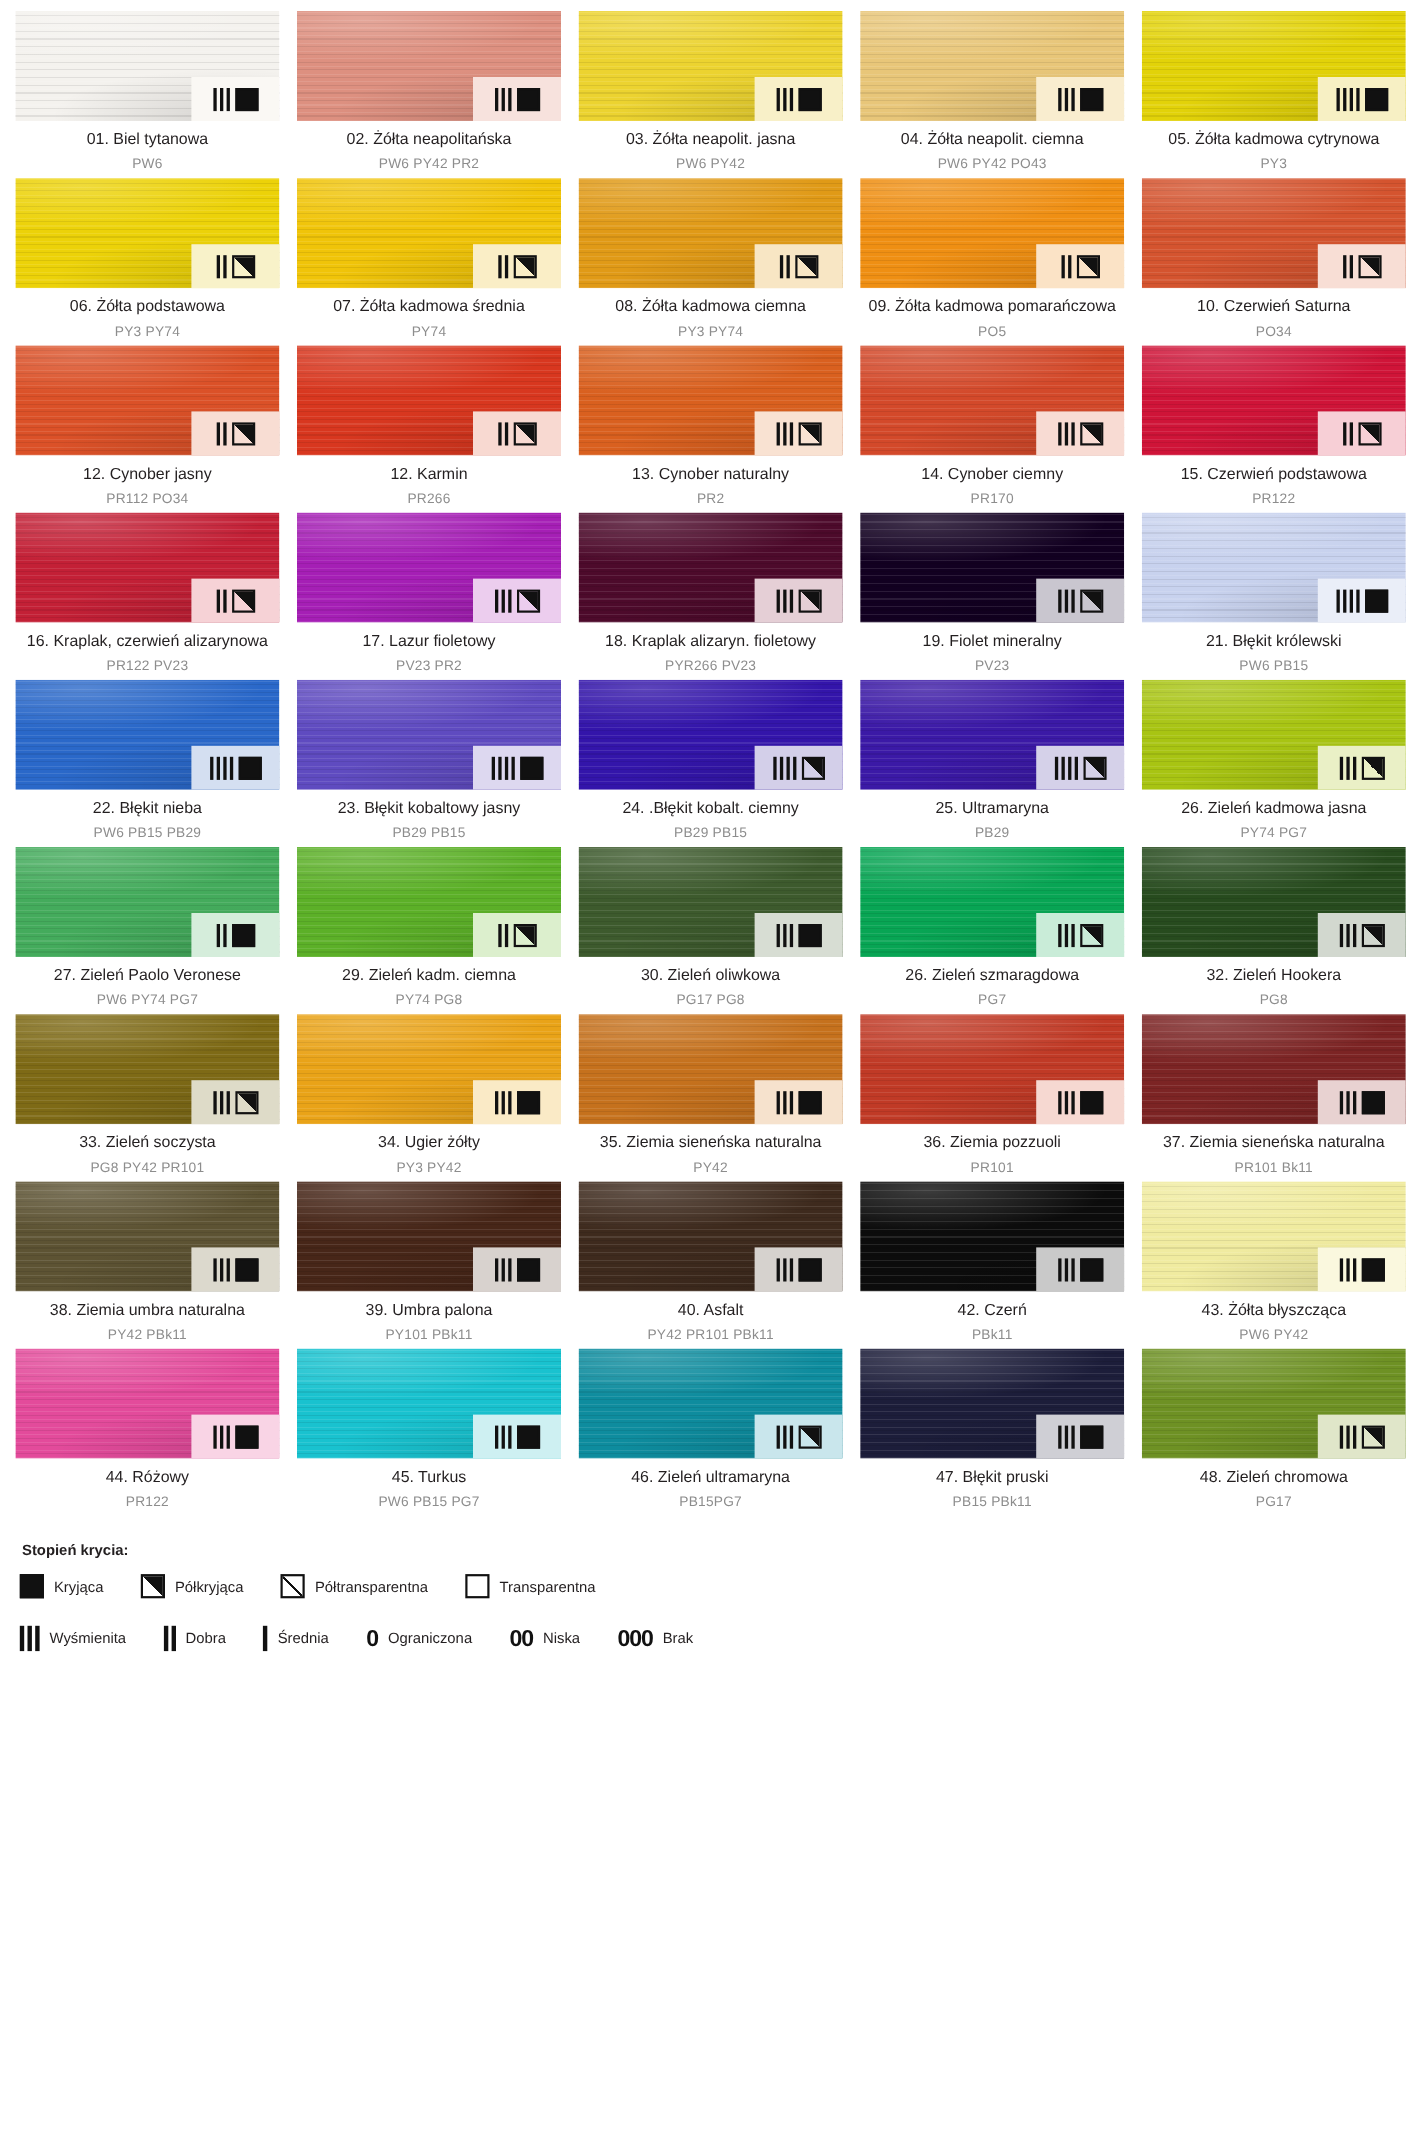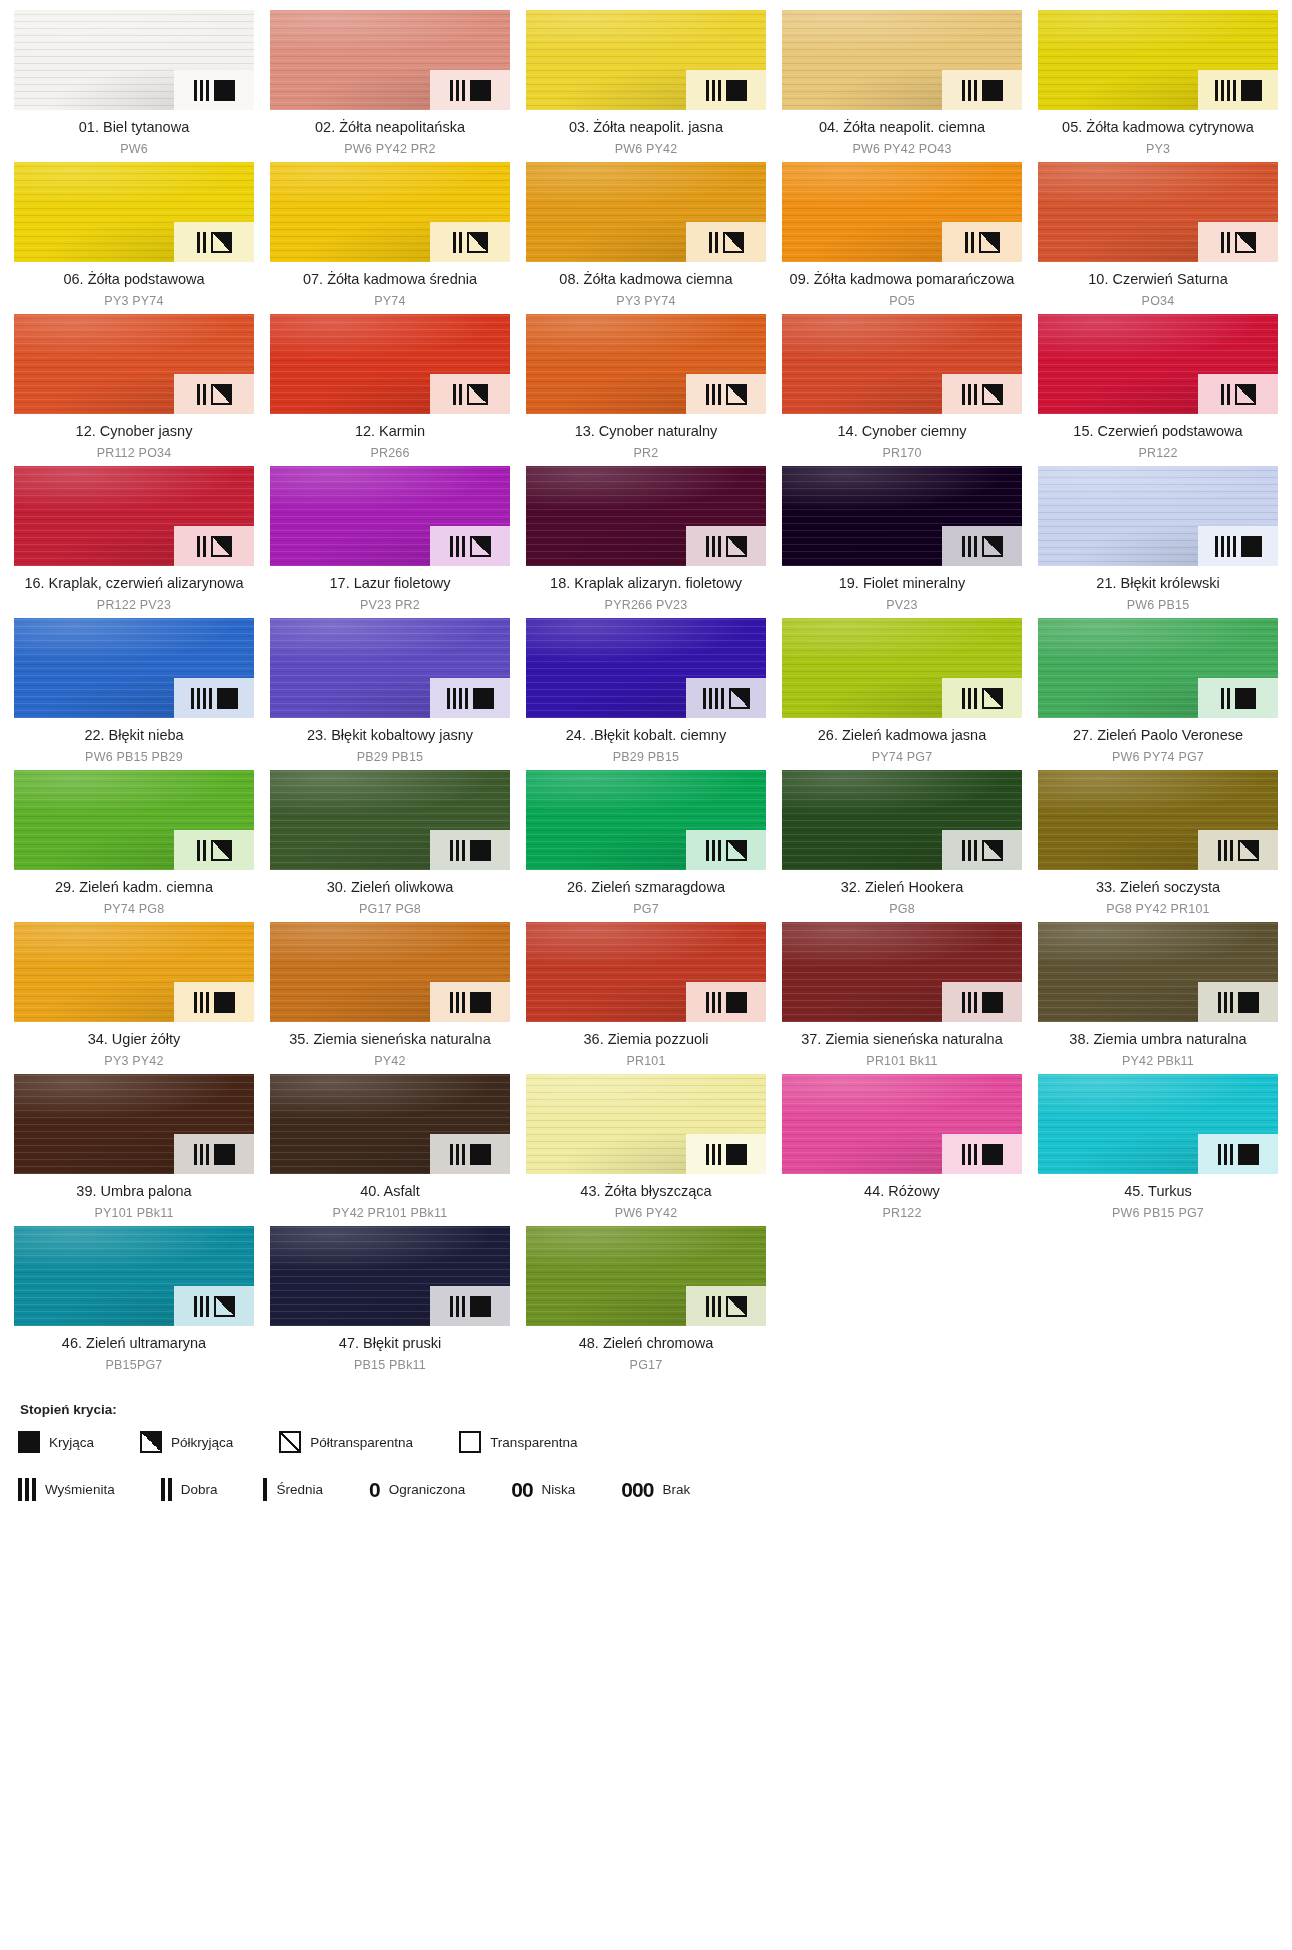--- a/index.html
+++ b/index.html
@@ -143,21 +143,21 @@
   .legend-title{
     font-size:13.5px;
     font-weight:700;
     color:#231f20;
     margin:0 0 14px 2px;
   }
   .legend-row{
     display:flex;
     align-items:flex-start;
     flex-wrap:wrap;
-    gap:12px;
+    gap:0;
     margin-bottom:6px;
   }
   .legend-item{
     display:flex;
     align-items:center;
     gap:9px;
     margin-right:34px;
   }
   .legend-item .lbl{
     font-size:13.5px;
@@ -534,20 +534,37 @@
               <i></i>
             </span>
             <span class="op half"></span>
           </div>
         </div>
         <div class="cell-name">24. .Błękit kobalt. ciemny</div>
         <div class="cell-code">PB29 PB15</div>
       </div>
       <div class="cell">
         <div class="swatch-wrap">
+          <div class="swatch" style="background: rgb(59, 25, 166);"></div>
+          <div class="swatch-gloss"></div>
+          <div class="badge" style="background: rgb(213, 209, 233);">
+            <span class="lf">
+              <i></i>
+              <i></i>
+              <i></i>
+              <i></i>
+            </span>
+            <span class="op half"></span>
+          </div>
+        </div>
+        <div class="cell-name">25. Ultramaryna</div>
+        <div class="cell-code">PB29</div>
+      </div>
+      <div class="cell">
+        <div class="swatch-wrap">
           <div class="swatch" style="background: rgb(168, 196, 19);"></div>
           <div class="swatch-gloss"></div>
           <div class="badge" style="background: rgb(234, 240, 198);">
             <span class="lf">
               <i></i>
               <i></i>
               <i></i>
             </span>
             <span class="op half"></span>
           </div>
@@ -753,20 +770,36 @@
             <span class="lf">
               <i></i>
               <i></i>
               <i></i>
             </span>
             <span class="op full"></span>
           </div>
         </div>
         <div class="cell-name">40. Asfalt</div>
         <div class="cell-code">PY42 PR101 PBk11</div>
+      </div>
+      <div class="cell">
+        <div class="swatch-wrap">
+          <div class="swatch" style="background: rgb(12, 12, 12);"></div>
+          <div class="swatch-gloss"></div>
+          <div class="badge" style="background: rgb(201, 201, 201);">
+            <span class="lf">
+              <i></i>
+              <i></i>
+              <i></i>
+            </span>
+            <span class="op full"></span>
+          </div>
+        </div>
+        <div class="cell-name">42. Czerń</div>
+        <div class="cell-code">PBk11</div>
       </div>
       <div class="cell">
         <div class="swatch-wrap">
           <div class="swatch" style="background: rgb(240, 235, 160);"></div>
           <div class="swatch-gloss"></div>
           <div class="badge" style="background: rgb(250, 248, 222);">
             <span class="lf">
               <i></i>
               <i></i>
               <i></i>

